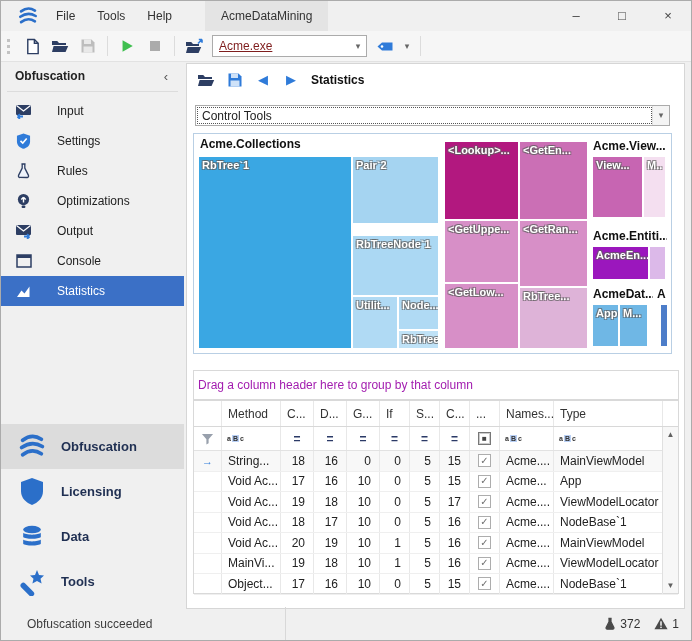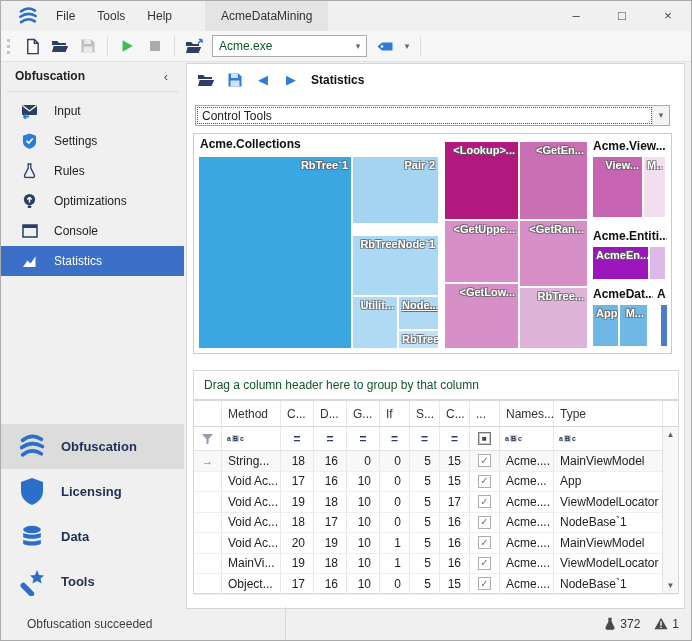--- a/index.html
+++ b/index.html
@@ -20,31 +20,31 @@
   .win-btn { width:46px; height:30px; text-align:center; line-height:30px; color:#444; font-size:13px; }
 
   
   .toolbar { position:absolute; top:30px; left:0; right:0; height:31px; background:#f6f6f6;
              border-bottom:1px solid #e2e2e2; display:flex; align-items:center; }
   .grip { width:3px; height:15px; border-left:3px dotted #c3c3c3; margin:0 8px 0 6px; }
   .tbtn { width:28px; height:26px; display:flex; align-items:center; justify-content:center; }
   .tsep { width:1px; height:20px; background:#dcdcdc; margin:0 5px; }
   .combo { width:155px; height:22px; background:#fff; border:1px solid #ababab; display:flex;
            align-items:center; padding-left:6px; margin:0 4px; }
-  .combo .val { flex:1; color:#14532d; }
+  .combo .val { flex:1; color:#7f1d1d;text-decoration:underline; }
   .combo .caret { width:16px; text-align:center; color:#666; font-size:9px; }
   .caret-btn { width:16px; text-align:center; color:#666; font-size:9px; height:26px; line-height:26px; }
 
   
   .sidebar { position:absolute; top:62px; left:0; width:183px; height:546px; }
   .side-header { height:26px; display:flex; align-items:center; padding:0 10px 0 14px; }
   .side-header .t { font-weight:bold; color:#222; flex:1; }
   .side-header .chev { color:#555; font-size:13px; width:16px; text-align:center; }
   .side-sep { height:1px; background:#dcdcdc; margin:2px 6px 4px 6px; }
-  .nav-item { height:30px; display:flex; align-items:center; padding-left:20px; gap:16px; color:#222; }
+  .nav-item { height:30px; display:flex; align-items:center; padding-left:14px; gap:25px; color:#222; }
   .nav-item .ni { width:17px; height:17px; display:flex; align-items:center; justify-content:center; }
   .nav-item.selected { background:#3b70c6; color:#fff; }
   .sections { position:absolute; top:361px; left:0; right:0; }
   .section-item { height:45px; display:flex; align-items:center; padding-left:15px; gap:13px;
                   font-weight:bold; font-size:13px; color:#1f2f52; }
   .section-item .si { width:32px; height:32px; display:flex; align-items:center; justify-content:center; }
   .section-item.selected { background:#dcdcdc; }
 
   
   .main { position:absolute; left:185px; top:62px; width:499px; height:546px; background:#fff;
@@ -60,25 +60,25 @@
   .cf-combo .caret { width:17px; height:19px; text-align:center; line-height:19px; color:#666; font-size:9px;
                      border-left:1px solid #e0e0e0; background:#f4f4f4; }
 
   
   .treemap { position:absolute; left:6px; top:69px; width:479px; height:221px; background:#fff;
              border:1px solid #b9cfe4; }
   .tm-header { position:absolute; font-weight:bold; font-size:12px; color:#101010; white-space:nowrap; overflow:hidden; }
   .tm-cell { position:absolute; font-weight:bold; font-size:11px; color:#fff; padding:2px 3px;
              white-space:nowrap; overflow:hidden;
              text-shadow:-1px -1px 0 rgba(95,95,95,.65), 1px -1px 0 rgba(95,95,95,.65),
-                         -1px 1px 0 rgba(95,95,95,.65), 1px 1px 0 rgba(95,95,95,.65);text-align:right; }
+                         -1px 1px 0 rgba(95,95,95,.65), 1px 1px 0 rgba(95,95,95,.65); }
 
   
   .group-panel { position:absolute; left:6px; top:306px; width:486px; height:30px; border:1px solid #d9d9d9;
-                 background:#fff; display:flex; align-items:center; padding-left:10px; color:#14532d; }
+                 background:#fff; display:flex; align-items:center; padding-left:4px; color:#a21caf; }
   .grid { position:absolute; left:6px; top:336px; width:486px; height:194px; border:1px solid #d9d9d9;
           background:#fff; }
   .grow { display:flex; }
   .gcell { border-right:1px solid #e8e8e8; overflow:hidden; white-space:nowrap; display:flex; align-items:center; }
   .w0{width:28px} .w1{width:59px} .w2{width:33px} .w3{width:33px} .w4{width:33px} .w5{width:30px}
   .w6{width:30px} .w7{width:30px} .w8{width:30px} .w9{width:54px} .w10{width:109px}
   .hdr { height:26px; border-bottom:1px solid #d8d8d8; color:#333; }
   .hdr .gcell { padding-left:6px; }
   .frow { height:24px; border-bottom:1px solid #e2e2e2; }
   .drow { height:20.5px; border-bottom:1px solid #efefef; }
@@ -239,20 +239,30 @@
         <svg width="15" height="16" viewBox="0 0 16 17">
             <circle cx="8" cy="7" r="6" fill="#2d3e63"></circle>
             <rect x="6" y="13.4" width="4" height="2.6" rx="1" fill="#2d3e63"></rect>
             <path d="M8 10 V4.5 M8 4.5 l-2.4 2.4 M8 4.5 l2.4 2.4" stroke="#fff" stroke-width="1.5" fill="none"></path>
           </svg>
       </span>
       <span>Optimizations</span>
     </div>
     <div class="nav-item">
       <span class="ni">
+        <svg width="17" height="15" viewBox="0 0 17 15">
+            <rect x="1" y="1" width="15" height="10" rx="1" fill="#2d3e63"></rect>
+            <path d="M1.5 1.5 L8.5 7 L15.5 1.5" stroke="#fff" stroke-width="1.2" fill="none"></path>
+            <path d="M9 12.5 H14.5 M14.5 12.5 l-2.4 -2.4 M14.5 12.5 l-2.4 2.4" stroke="#2f7bd9" stroke-width="1.8" fill="none"></path>
+          </svg>
+      </span>
+      <span>Output</span>
+    </div>
+    <div class="nav-item">
+      <span class="ni">
         <svg width="16" height="14" viewBox="0 0 16 14">
             <rect x="1" y="1" width="14" height="12" fill="none" stroke="#2d3e63" stroke-width="1.5"></rect>
             <rect x="1" y="1" width="14" height="3" fill="#2d3e63"></rect>
           </svg>
       </span>
       <span>Console</span>
     </div>
     <div class="nav-item selected">
       <span class="ni">
         <svg width="16" height="14" viewBox="0 0 16 14">
@@ -334,21 +344,21 @@
       </span>
       <span class="caret">▾</span>
     </div>
 
     <div class="treemap">
       <span class="tm-header" style="left:6px;top:3px;">Acme.Collections</span>
       <div class="tm-cell" style="left:5px;top:23px;width:152px;height:191px;background:#3aa7e3;"><span>RbTree`1</span></div>
       <div class="tm-cell" style="left:159px;top:23px;width:85px;height:66px;background:#a5d4f1;"><span>Pair`2</span></div>
       <div class="tm-cell" style="left:159px;top:102px;width:85px;height:59px;background:#abd8f3;"><span>RbTreeNode`1</span></div>
       <div class="tm-cell" style="left:159px;top:163px;width:44px;height:51px;background:#b0daf4;"><span>Utilit...</span></div>
-      <div class="tm-cell" style="left:205px;top:163px;width:39px;height:32px;background:#b0daf4;text-decoration:underline;"><span>Node...</span></div>
+      <div class="tm-cell" style="left:205px;top:163px;width:39px;height:32px;background:#b0daf4;"><span>Node...</span></div>
       <div class="tm-cell" style="left:205px;top:197px;width:39px;height:17px;background:#bfe2f7;"><span>RbTree</span></div>
 
       <div class="tm-cell" style="left:251px;top:8px;width:73px;height:77px;background:#b2187f;"><span>&lt;Lookup&gt;...</span></div>
       <div class="tm-cell" style="left:326px;top:8px;width:67px;height:77px;background:#cb6fb5;"><span>&lt;GetEn...</span></div>
       <div class="tm-cell" style="left:251px;top:87px;width:73px;height:61px;background:#d78fc7;"><span>&lt;GetUppe...</span></div>
       <div class="tm-cell" style="left:326px;top:87px;width:67px;height:65px;background:#d78fc7;"><span>&lt;GetRan...</span></div>
       <div class="tm-cell" style="left:251px;top:150px;width:73px;height:64px;background:#d78fc7;"><span>&lt;GetLow...</span></div>
       <div class="tm-cell" style="left:326px;top:154px;width:67px;height:60px;background:#deb3d8;"><span>RbTree...</span></div>
 
       <span class="tm-header" style="left:399px;top:5px;width:74px;">Acme.View...</span>

